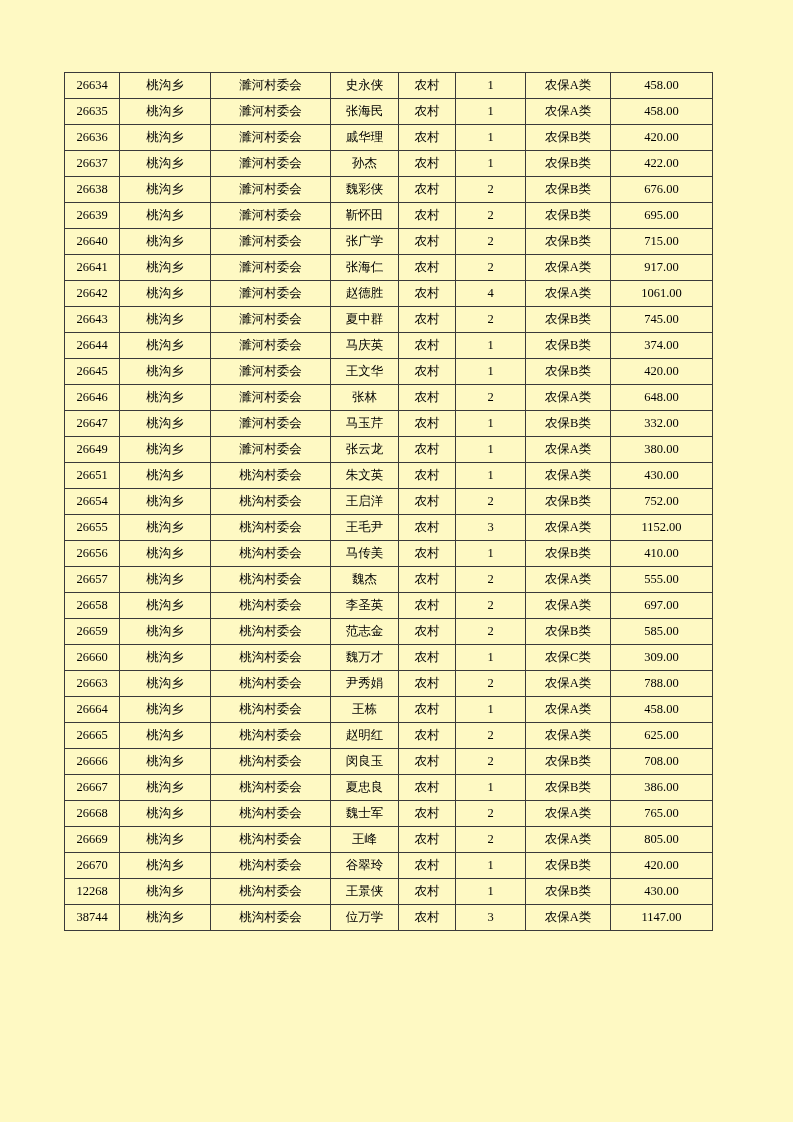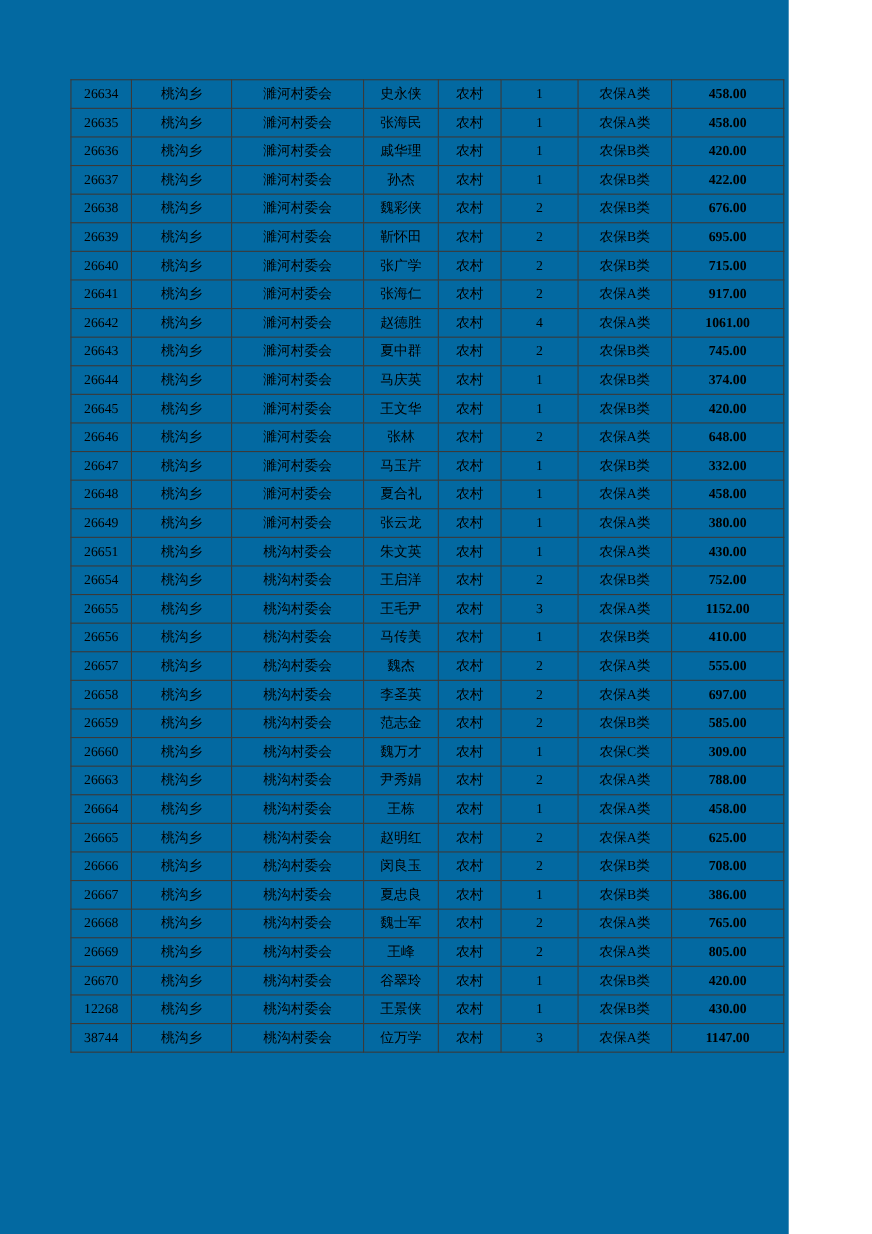--- a/index.html
+++ b/index.html
@@ -3,23 +3,23 @@
 <meta charset="utf-8">
 <style>
   * { box-sizing: border-box; }
   html, body {
     margin: 0;
     padding: 0;
     background: #ffffff;
   }
   .page {
     position: relative;
-    width: 717px;
+    width: 793px;
     height: 1122px;
-    background: #0369a1;
+    background: #fef9c3;
     font-family: "Liberation Serif", "DejaVu Serif", serif;
     color: #000000;
     overflow: hidden;
   }
   table.benefits {
     position: absolute;
     left: 64px;
     top: 72px;
     border-collapse: collapse;
     table-layout: fixed;
@@ -39,21 +39,20 @@
   col.c-township  { width: 91px;  }
   col.c-village   { width: 120px; }
   col.c-name      { width: 68px;  }
   col.c-residence { width: 57px;  }
   col.c-persons   { width: 70px;  }
   col.c-category  { width: 85px;  }
   col.c-amount    { width: 102px; }
   td.cell-amount {
     text-align: right;
     padding-right: 30px;
-    font-weight: bold;
   }
 </style>
 </head>
 <body>
 
 <div class="page">
   <table class="benefits">
     <colgroup>
       <col class="c-id">
       <col class="c-township">
@@ -199,30 +198,20 @@
           <td class="cell-id">26647</td>
           <td class="cell-township">桃沟乡</td>
           <td class="cell-village">濉河村委会</td>
           <td class="cell-name">马玉芹</td>
           <td class="cell-residence">农村</td>
           <td class="cell-persons">1</td>
           <td class="cell-category">农保B类</td>
           <td class="cell-amount">332.00</td>
         </tr>
         <tr>
-          <td class="cell-id">26648</td>
-          <td class="cell-township">桃沟乡</td>
-          <td class="cell-village">濉河村委会</td>
-          <td class="cell-name">夏合礼</td>
-          <td class="cell-residence">农村</td>
-          <td class="cell-persons">1</td>
-          <td class="cell-category">农保A类</td>
-          <td class="cell-amount">458.00</td>
-        </tr>
-        <tr>
           <td class="cell-id">26649</td>
           <td class="cell-township">桃沟乡</td>
           <td class="cell-village">濉河村委会</td>
           <td class="cell-name">张云龙</td>
           <td class="cell-residence">农村</td>
           <td class="cell-persons">1</td>
           <td class="cell-category">农保A类</td>
           <td class="cell-amount">380.00</td>
         </tr>
         <tr>

